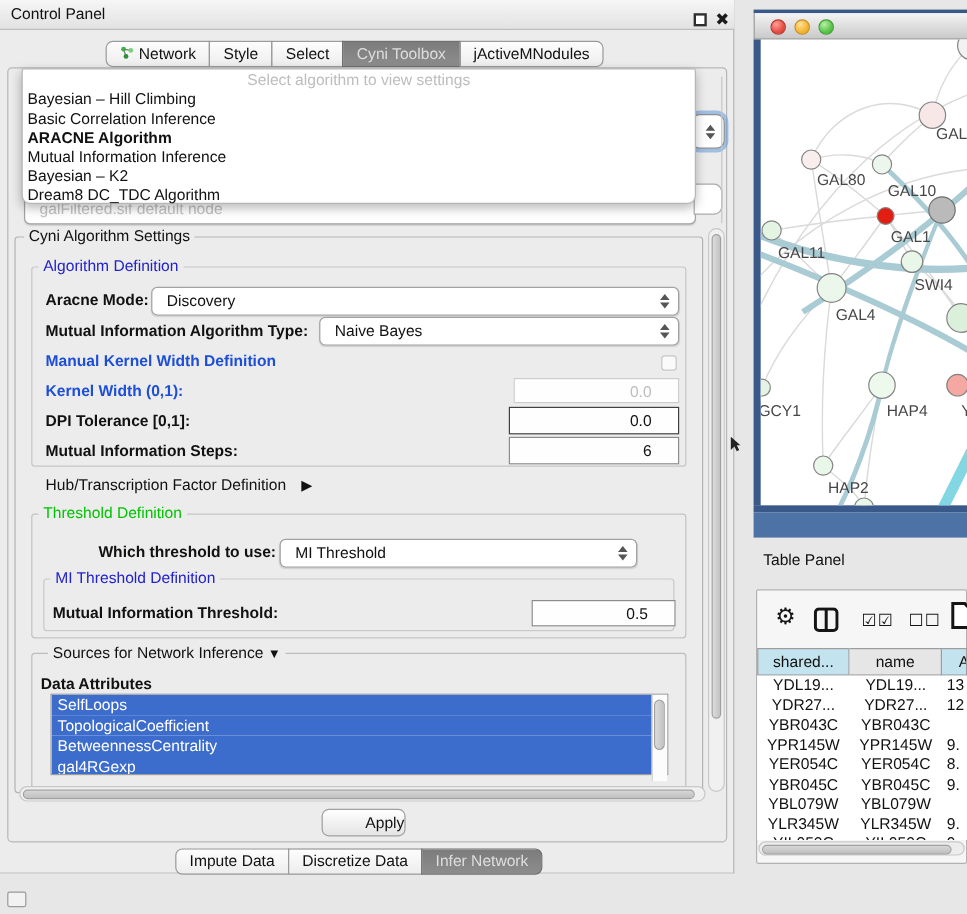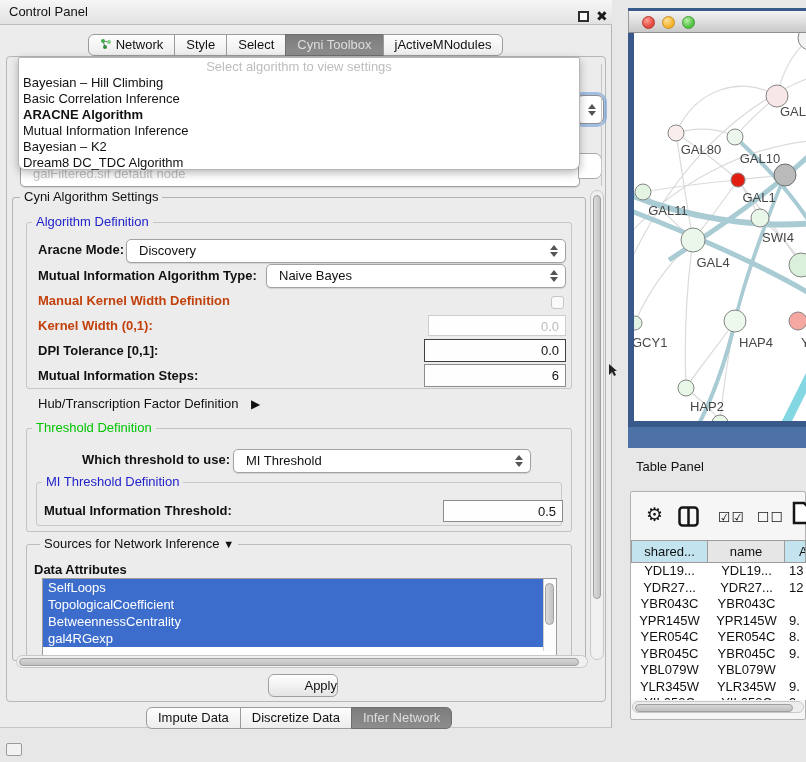--- a/index.html
+++ b/index.html
@@ -16,30 +16,30 @@
   .tab.first{border-radius:6px 0 0 6px;margin-left:0}
   .tab.last{border-radius:0 6px 6px 0}
   .tab.sel{background:linear-gradient(#7c7c7c,#8d8d8d);color:#dedede;border-color:#6f6f6f}
   #content-frame{left:6px;top:56px;width:600px;height:646px;border:1px solid #b7b7b7;border-radius:4px;background:#ececec}
   
   .gbox{border:1px solid #bdbdbd;border-radius:3px}
   .gtitle{background:#ececec;padding:0 4px;white-space:nowrap;line-height:14px}
   .blue{color:#2222cc}.green{color:#00c400}
   .lbl{white-space:nowrap;line-height:20px}
   .bold{font-weight:bold}
-  .dis{color:#c2410c}
+  .dis{color:#1d4ed8}
   
   .combo{background:#fff;border:1px solid #a2a2a2;border-radius:5px;line-height:22px;padding-left:12px;white-space:nowrap;box-shadow:0 1px 1px rgba(0,0,0,.12)}
   .spin{position:absolute;right:7px;top:50%;transform:translateY(-50%);display:flex;flex-direction:column;gap:2px}
   .spin i{display:block;width:0;height:0;border-left:4px solid transparent;border-right:4px solid transparent}
   .spin .up{border-bottom:5px solid #555}
   .spin .dn{border-top:5px solid #555}
-  .field{background:#fefefe;text-align:right;padding-right:6px;line-height:21px}
-  
-  #attr-list{left:42px;top:578px;width:515px;height:88px;background:#fff;border:1px solid #9c9c9c;overflow:hidden}
+  .field{background:#fefefe;text-align:right;padding-right:22px;line-height:21px}
+  
+  #attr-list{left:42px;top:578px;width:515px;height:68px;background:#fff;border:1px solid #9c9c9c;overflow:hidden}
   .attr-item{height:17px;line-height:17px;padding-left:5px;background:#3d6dcc;color:#fff;white-space:nowrap}
   
   .sb-track{background:#f0f0f0;border:1px solid #c8c8c8;border-radius:7px}
   .sb-thumb{position:absolute;background:linear-gradient(90deg,#dcdcdc,#c2c2c2);border:1px solid #a0a0a0;border-radius:5px}
   .sb-thumb.h{background:linear-gradient(#d6d6d6,#c0c0c0)}
   
   #popup{left:18px;top:57px;width:562px;height:113px;background:#fff;border:1px solid #b6b6b6;border-radius:2px 2px 7px 7px;box-shadow:0 3px 9px rgba(0,0,0,.28);z-index:50}
   #popup-prompt{text-align:center;color:#bdbdbd;line-height:17px}
   .pitem{height:16px;line-height:16px;padding-left:4px;white-space:nowrap}
   

